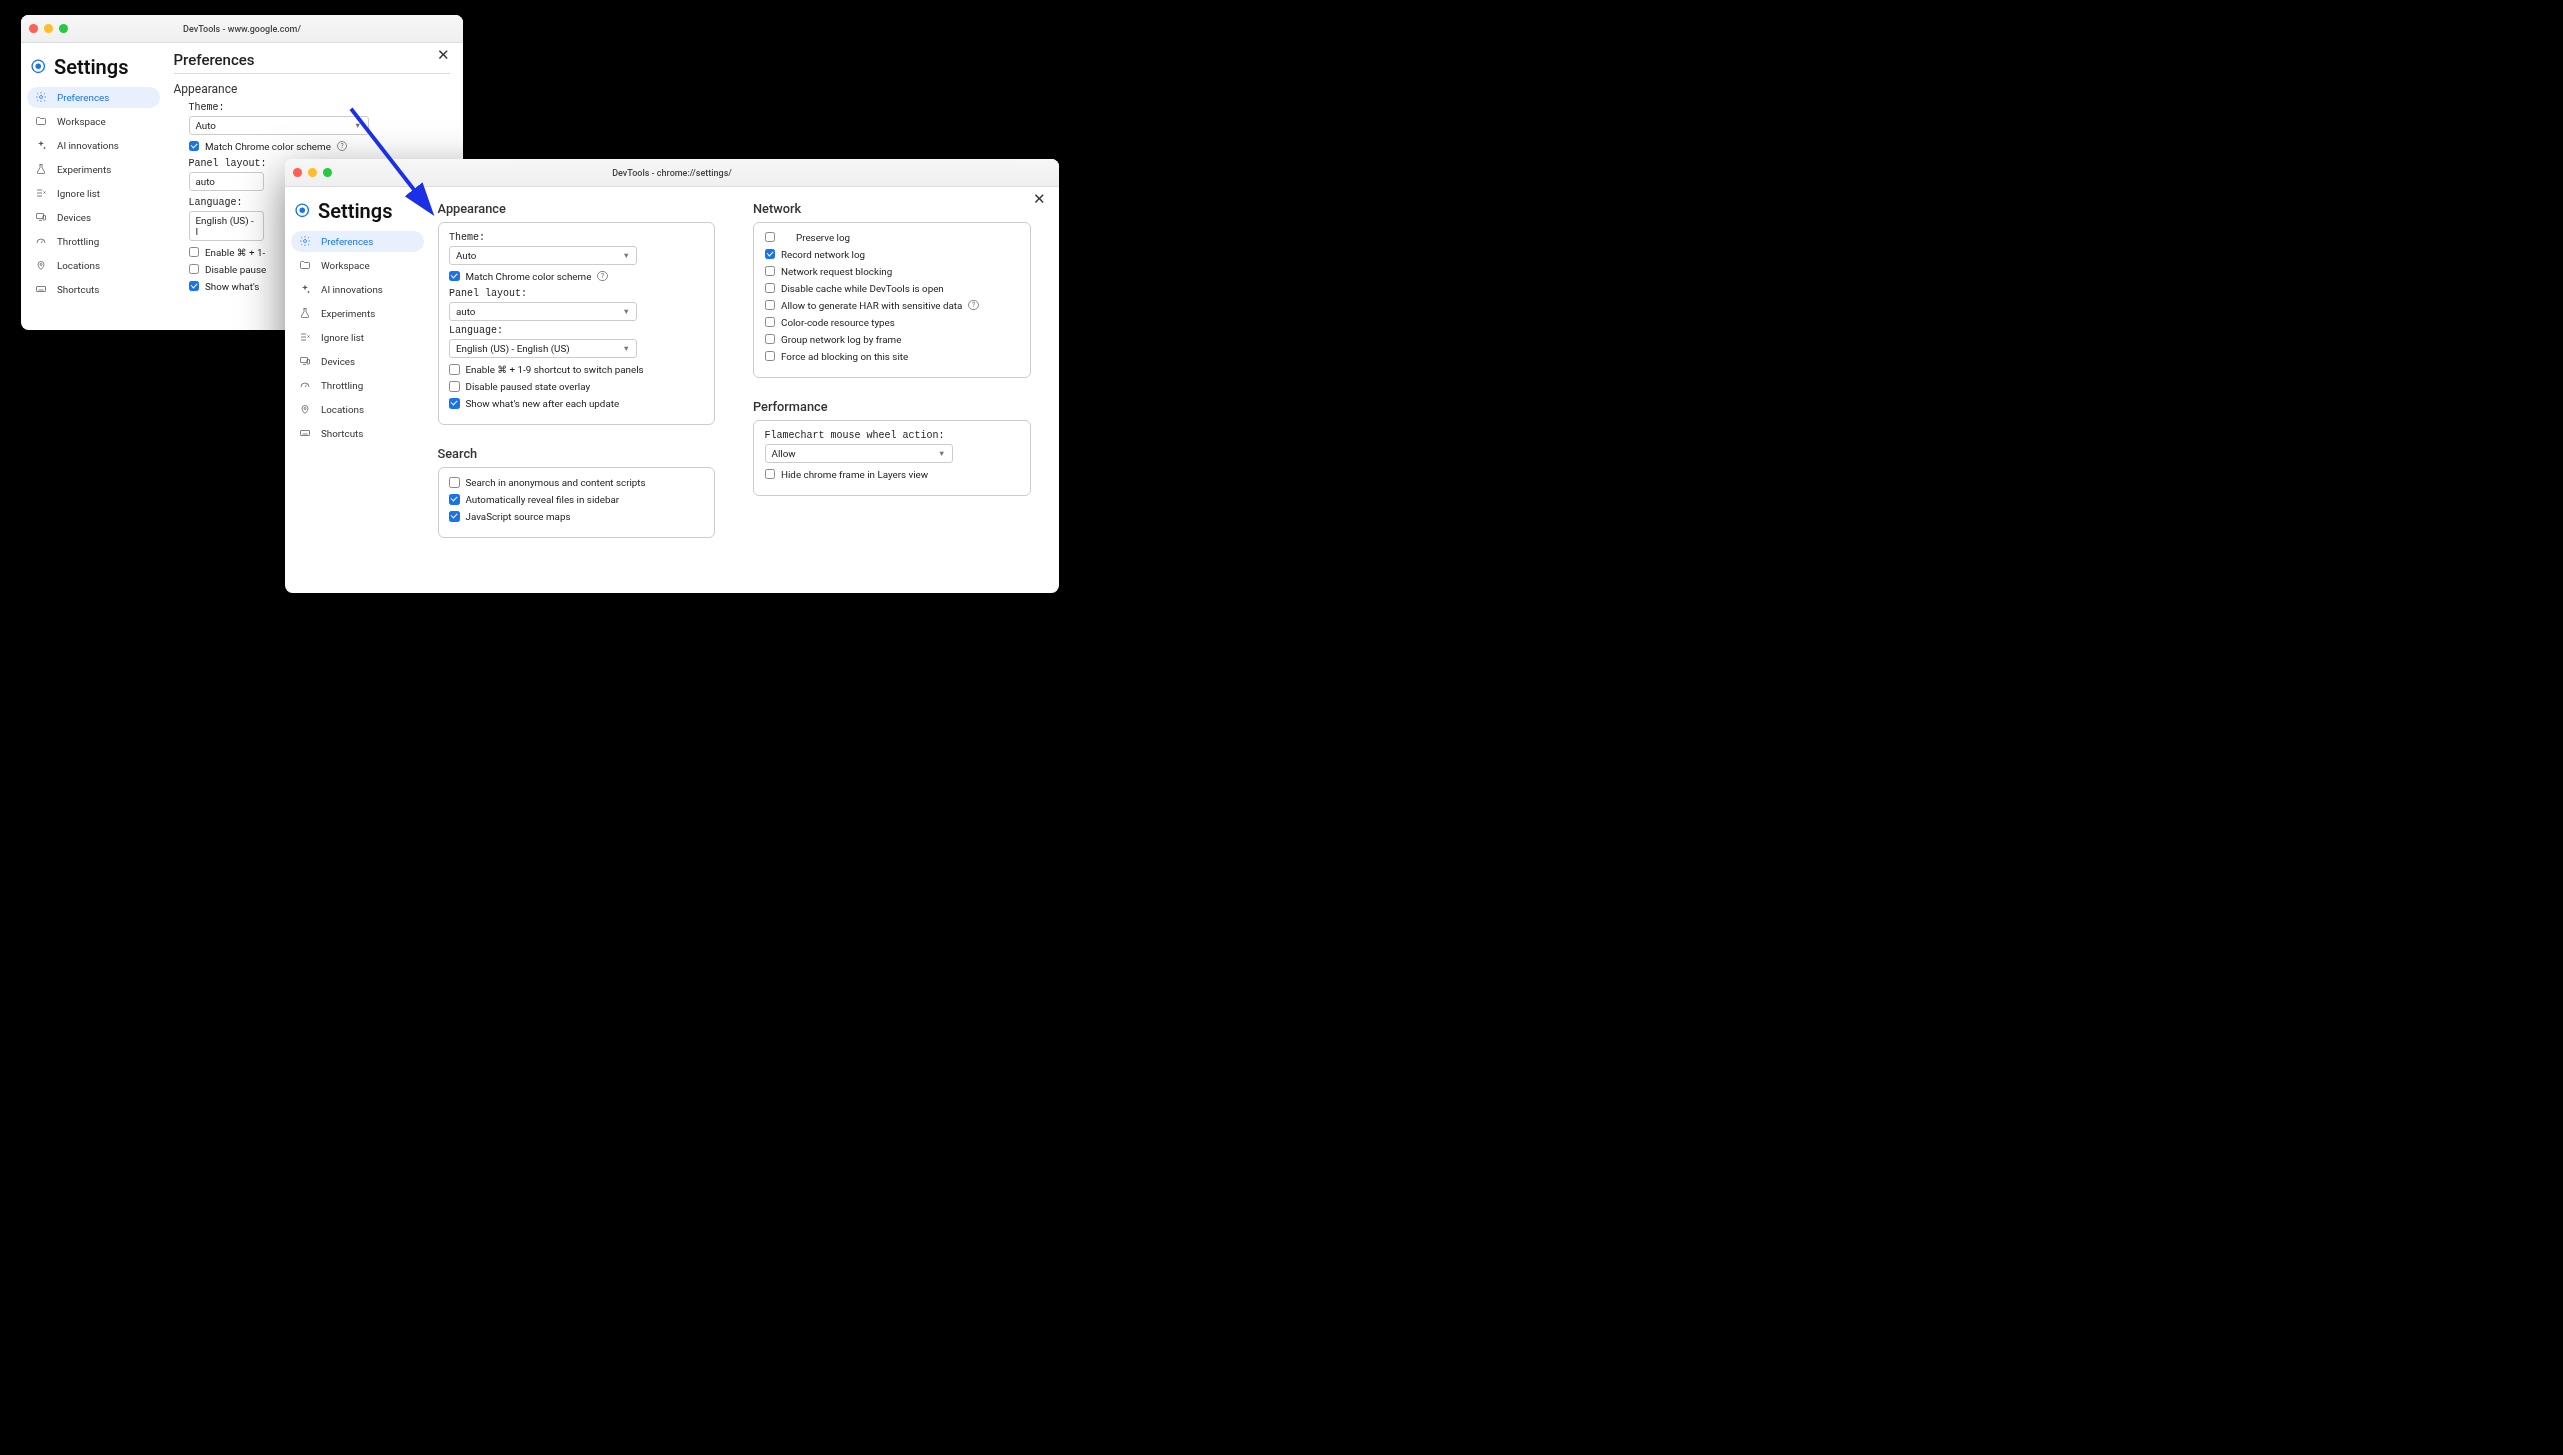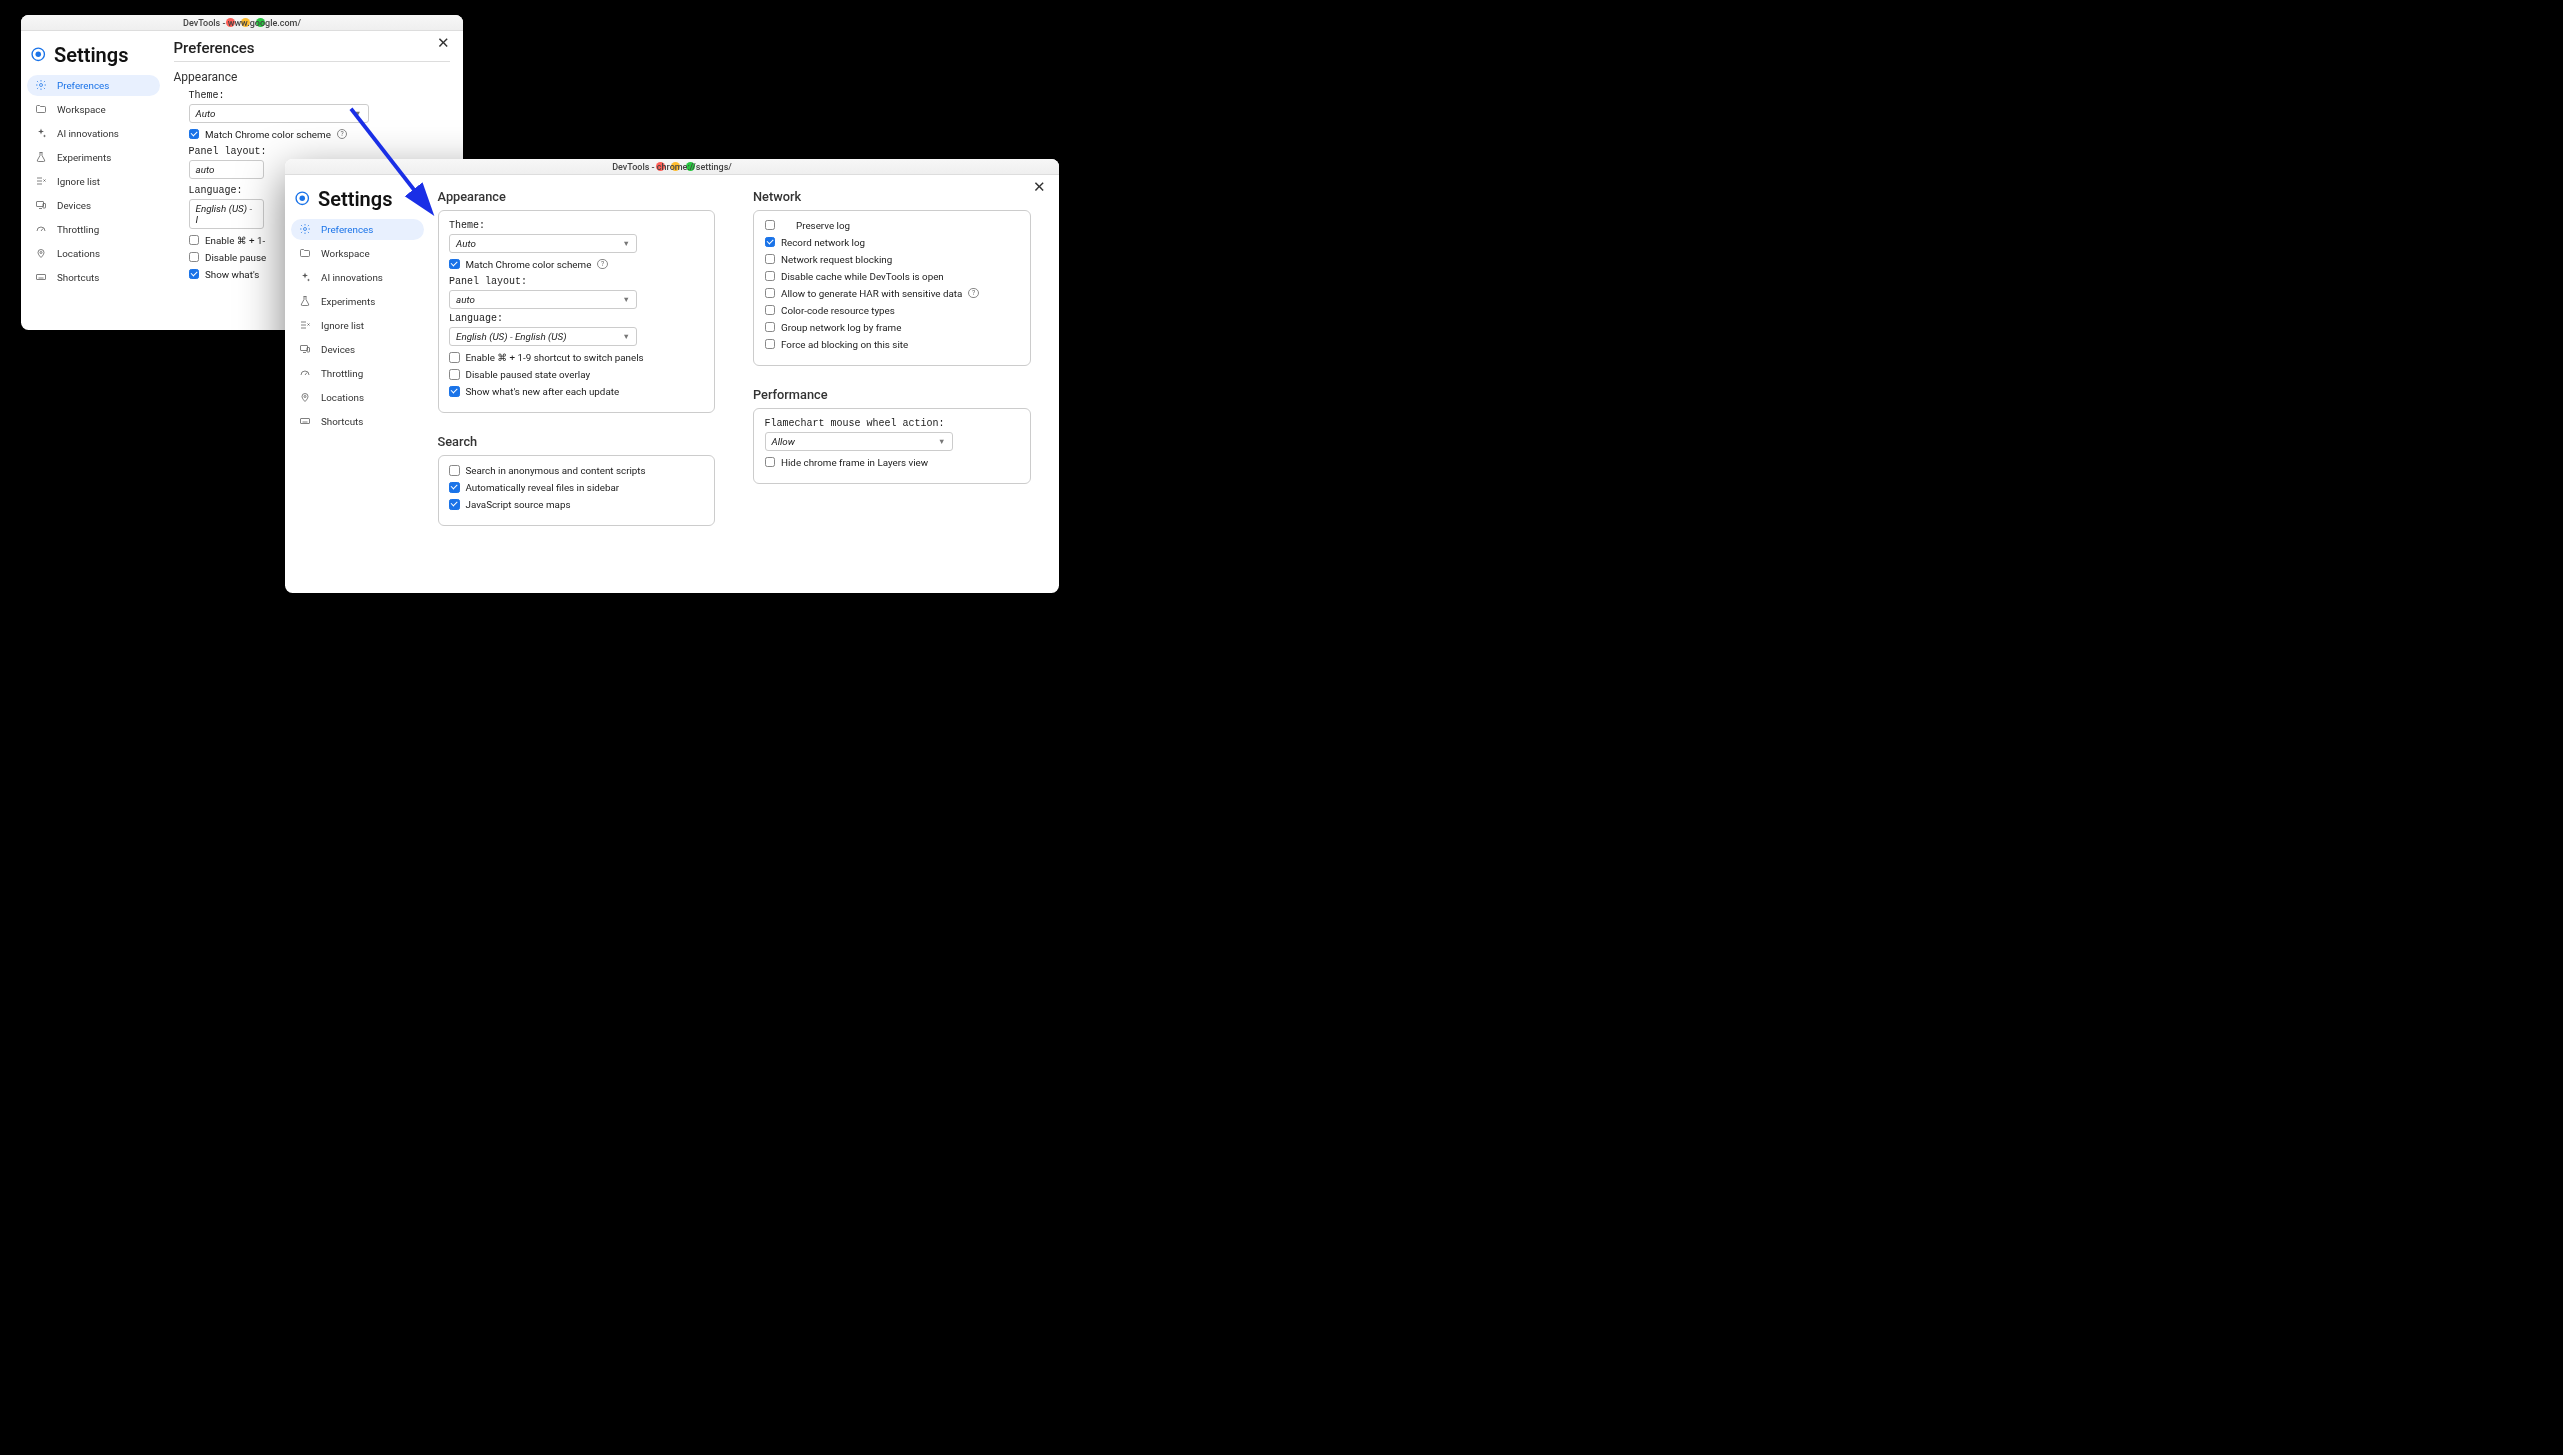--- a/index.html
+++ b/index.html
@@ -14,27 +14,26 @@
   .window {
     position: absolute;
     background: #fff;
     border-radius: 7.5px;
     box-shadow: 0 15px 45px rgba(0,0,0,0.5);
     overflow: hidden;
     display: flex;
     flex-direction: column;
   }
   .titlebar {
-    height: 16px;
+    height: 28px;
     background: linear-gradient(#f7f7f7,#efefef);
     border-bottom: 0.8px solid #ddd;
     display: flex;
     align-items: center;
     position: relative;
-    justify-content: center;
   }
   .traffic {
     display: flex;
     gap: 6px;
     margin-left: 7.5px;
   }
   .dot { width: 9px; height: 9px; border-radius: 50%; }
   .dot.red { background: #ff5f57; }
   .dot.yellow { background: #ffbd2e; }
   .dot.green { background: #28c840; }
@@ -128,21 +127,20 @@
     border: 0.8px solid #ccc;
     border-radius: 3px;
     padding: 3px 6px;
     font-size: 9.8px;
     background: #fff;
     display: flex;
     align-items: center;
     justify-content: space-between;
     cursor: pointer;
     color: #222;
-    font-style: italic;
   }
   .select .caret { margin-left: 6px; color: #777; font-size: 7.5px; }
   .check-row {
     display: flex;
     align-items: center;
     gap: 6px;
     font-size: 9.8px;
     color: #222;
     margin: 6px 0;
   }

